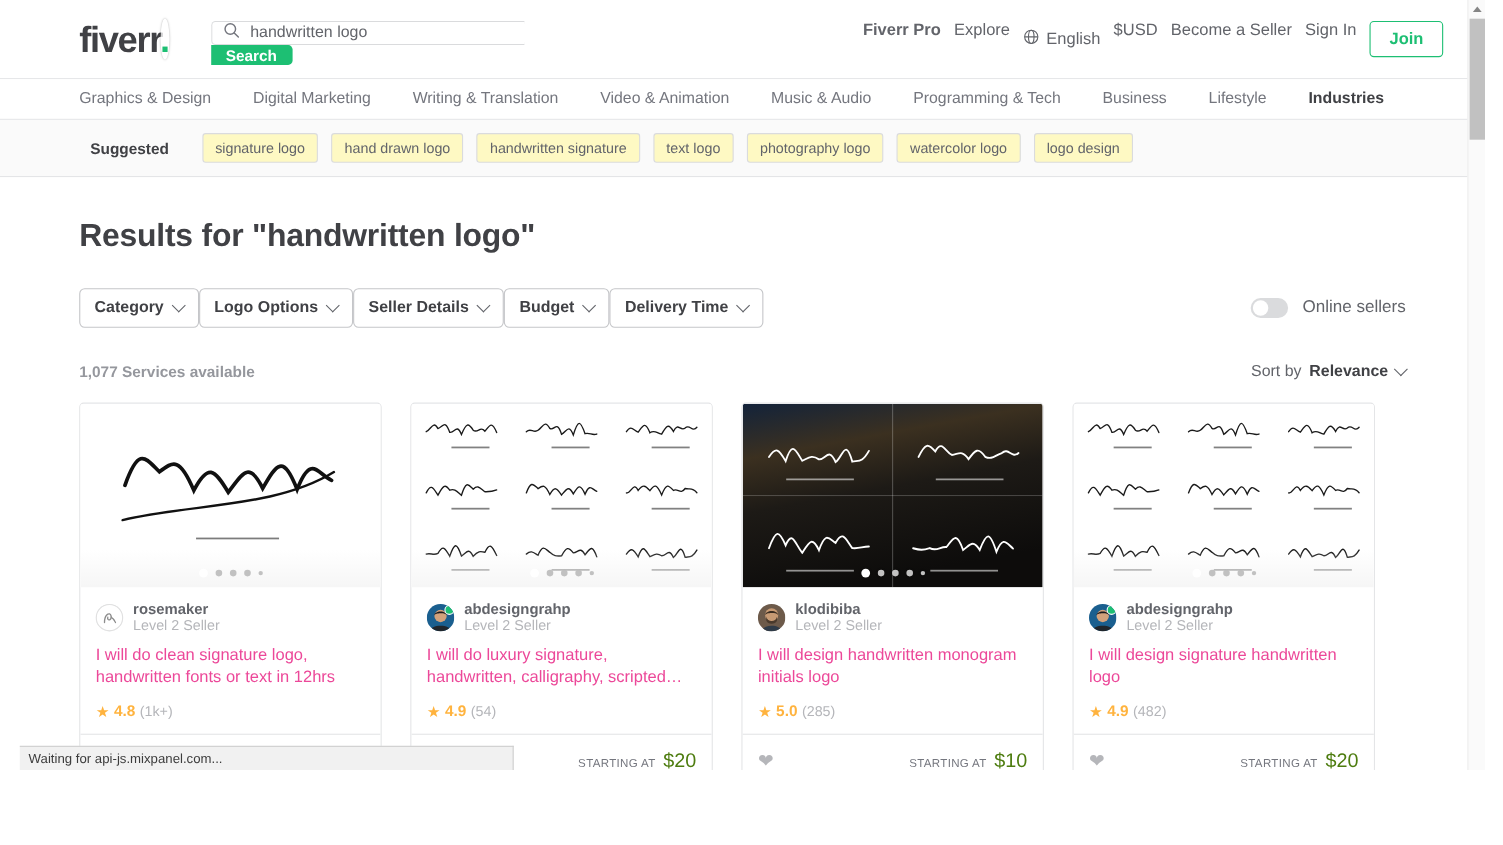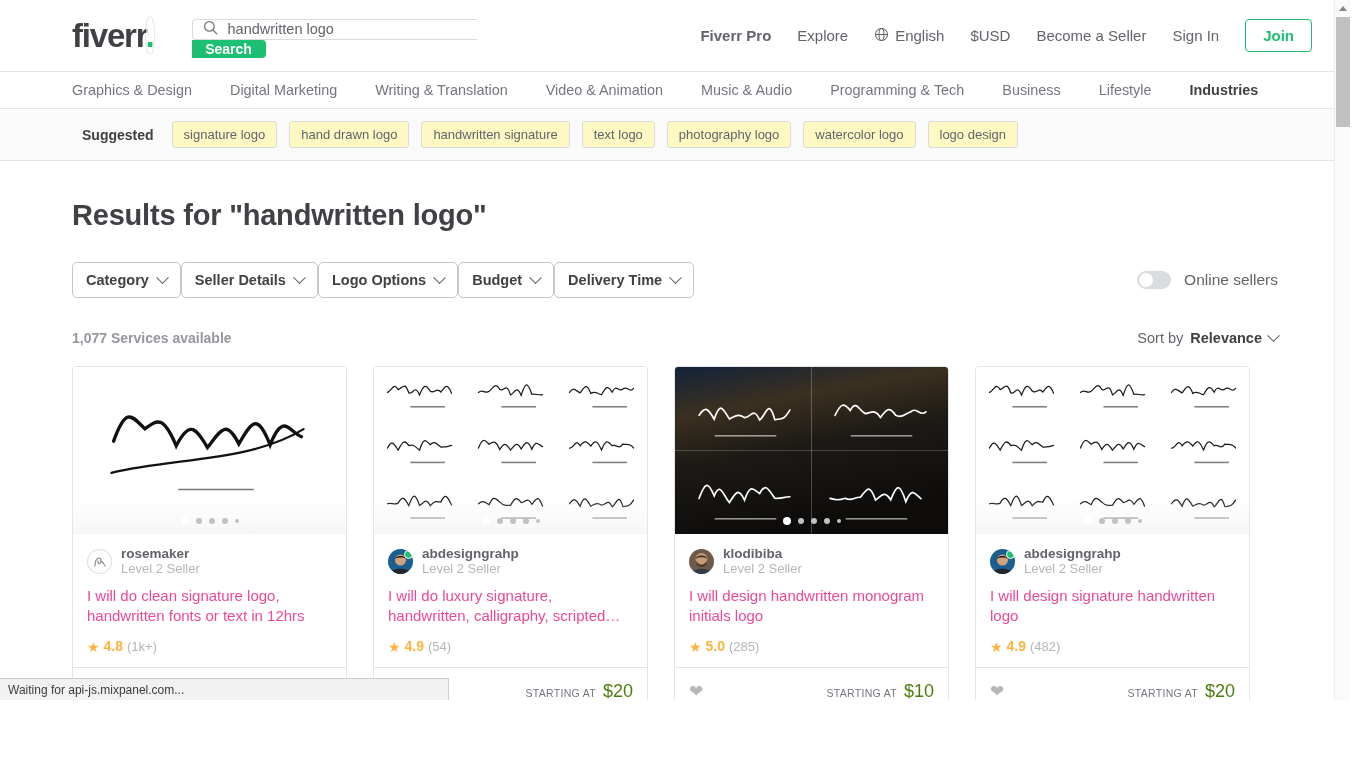--- a/index.html
+++ b/index.html
@@ -77,22 +77,21 @@
     border-radius: 0 4px 4px 0;
     font-size: 14px;
     font-weight: 700;
     cursor: pointer;
     font-family: "Liberation Sans", sans-serif;
   }
 
   .navright {
     margin-left: auto;
     display: flex;
-    align-items: center;
-    gap: 26px;
+    gap: 12px;
     padding-right: 18px;
   }
   .navright a, .navright span.navlink {
     font-size: 15px;
     color: #62646a;
     text-decoration: none;
     white-space: nowrap;
     cursor: pointer;
   }
   .navright .pro { color: #1dbf73; font-weight: 700; }
@@ -128,21 +127,21 @@
   .catnav .cat.active { color: #404145; font-weight: 600; }
 
   
   .suggbar {
     height: 52px;
     background: #fafafa;
     border-bottom: 1px solid #e4e5e7;
     display: flex;
     align-items: center;
     padding-left: 82px;
-    gap: 16px;
+    gap: 28px;
   }
   .sugglabel {
     font-size: 14px;
     font-weight: 700;
     color: #404145;
     margin-right: 2px;
   }
   .chip {
     border: 1px solid #dadbdd;
     background: #fef9c3;
@@ -390,21 +389,21 @@
     position: absolute;
     top: 17px; left: 1px;
     width: 14px; height: 110px;
     background: #c1c1c1;
     border-radius: 0;
   }
 
   
   .statusbar {
     position: absolute;
-    left: 0; bottom: 0;
+    left: 18px; bottom: 0;
     height: 22px;
     min-width: 449px;
     background: #f1f1f1;
     border-top: 1px solid #cfcfcf;
     border-right: 1px solid #cfcfcf;
     display: flex;
     align-items: center;
     padding: 0 8px;
     font-size: 12px;
     color: #3c3c3c;
@@ -486,25 +485,25 @@
 
     <h1 class="page-title">Results for "handwritten logo"</h1>
 
     <div class="filterrow">
       <div id="filters" style="display:flex;gap:0;">
           <div class="filter">
             <span>Category</span>
             <span class="chev"></span>
           </div>
           <div class="filter">
+            <span>Logo Options</span>
+            <span class="chev"></span>
+          </div>
+          <div class="filter">
             <span>Seller Details</span>
-            <span class="chev"></span>
-          </div>
-          <div class="filter">
-            <span>Logo Options</span>
             <span class="chev"></span>
           </div>
           <div class="filter">
             <span>Budget</span>
             <span class="chev"></span>
           </div>
           <div class="filter">
             <span>Delivery Time</span>
             <span class="chev"></span>
           </div>

